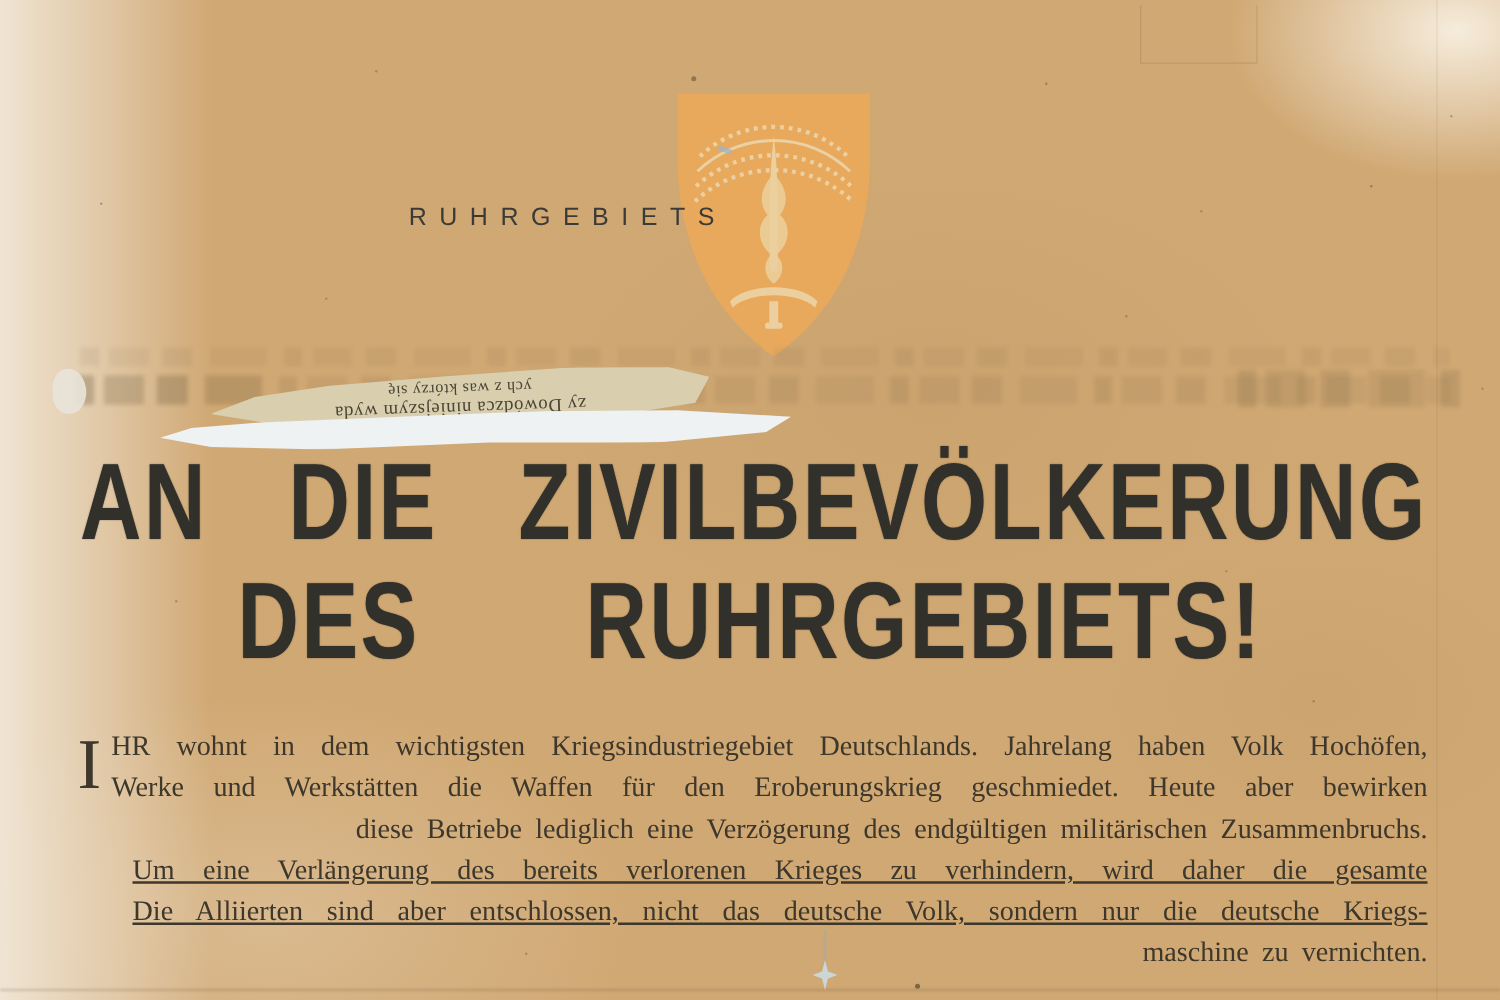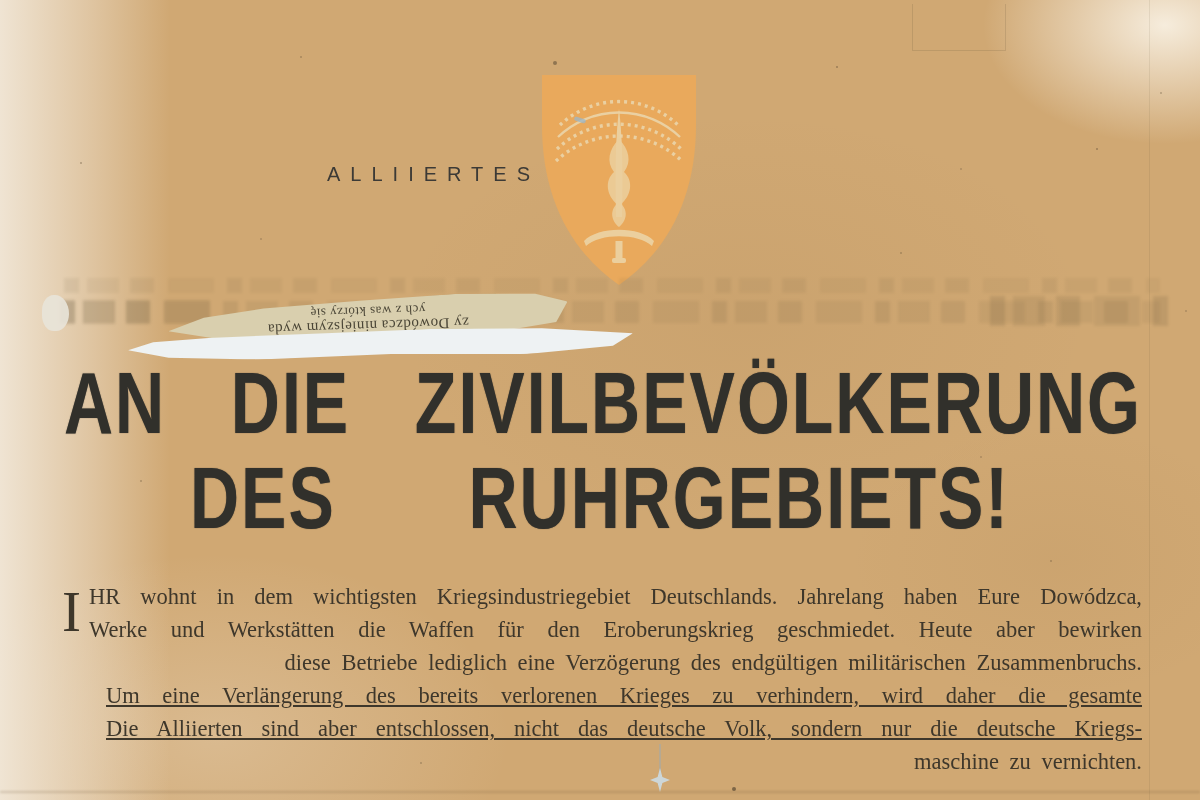--- a/index.html
+++ b/index.html
@@ -106,21 +106,21 @@
     <g fill="#ecd4a6" opacity="0.9">
       <path d="M89,44 C92,70 93,95 92,152 L86,152 C85,95 86,70 89,44 Z"></path>
       <path d="M89,74 C99,84 102,97 94,107 C104,116 101,131 91,139 C99,146 96,157 89,162 C82,157 79,146 87,139 C77,131 74,116 84,107 C76,97 79,84 89,74 Z" opacity="0.85"></path>
       <path d="M54,176 C68,161 110,161 124,176 L122,181 C108,168 70,168 56,181 Z"></path>
       <rect x="85.5" y="176" width="7" height="18"></rect>
       <rect x="82" y="193" width="14" height="5" rx="2"></rect>
     </g>
   </svg>
   <div class="bluemark"></div>
 
-  <div id="hdr-left" class="hdr">ALLIIERTES</div>
+  <div id="hdr-left" class="hdr">RUHRGEBIETS</div>
 
   <div id="ghost1" class="ghost ghost-row"></div>
   <div id="ghost2" class="ghost ghost-row"></div>
   <div id="ghost3" class="ghost ghost-row"></div>
   <div id="ghost4" class="ghost ghost-row"></div>
 
   <div class="scrap">
     <div class="scrap-inner">
       <div class="scrap-l1">zy Dowódzca niniejszym wyda</div>
       <div class="scrap-l2">ych z was którzy się</div>
@@ -134,21 +134,21 @@
     <span>DIE</span>
     <span>ZIVILBEVÖLKERUNG</span>
   </div>
   <div id="headline2" class="headline-row">
     <span>DES</span>
     <span>RUHRGEBIETS!</span>
   </div>
 
   <div id="body-block">
     <div id="dropcap">I</div>
-    <div class="bline just pad-cap">HR wohnt in dem wichtigsten Kriegsindustriegebiet Deutschlands.  Jahrelang haben Eure Dowódzca,</div>
+    <div class="bline just pad-cap">HR wohnt in dem wichtigsten Kriegsindustriegebiet Deutschlands.  Jahrelang haben Volk Hochöfen,</div>
     <div class="bline just pad-cap">Werke und Werkstätten die Waffen für den Eroberungskrieg geschmiedet.  Heute aber bewirken</div>
     <div class="bline">diese Betriebe lediglich eine Verzögerung des endgültigen militärischen Zusammenbruchs.</div>
     <div class="bline just indent">Um eine Verlängerung des bereits verlorenen Krieges zu verhindern, wird daher die gesamte</div>
     <div class="bline just indent">Die Alliierten sind aber entschlossen, nicht das deutsche Volk, sondern nur die deutsche Kriegs-</div>
     <div class="bline">maschine zu vernichten.</div>
   </div>
 
   <div class="specks"></div>
   <div class="pencil-rect"></div>
   <div class="crease-bottom"></div>

